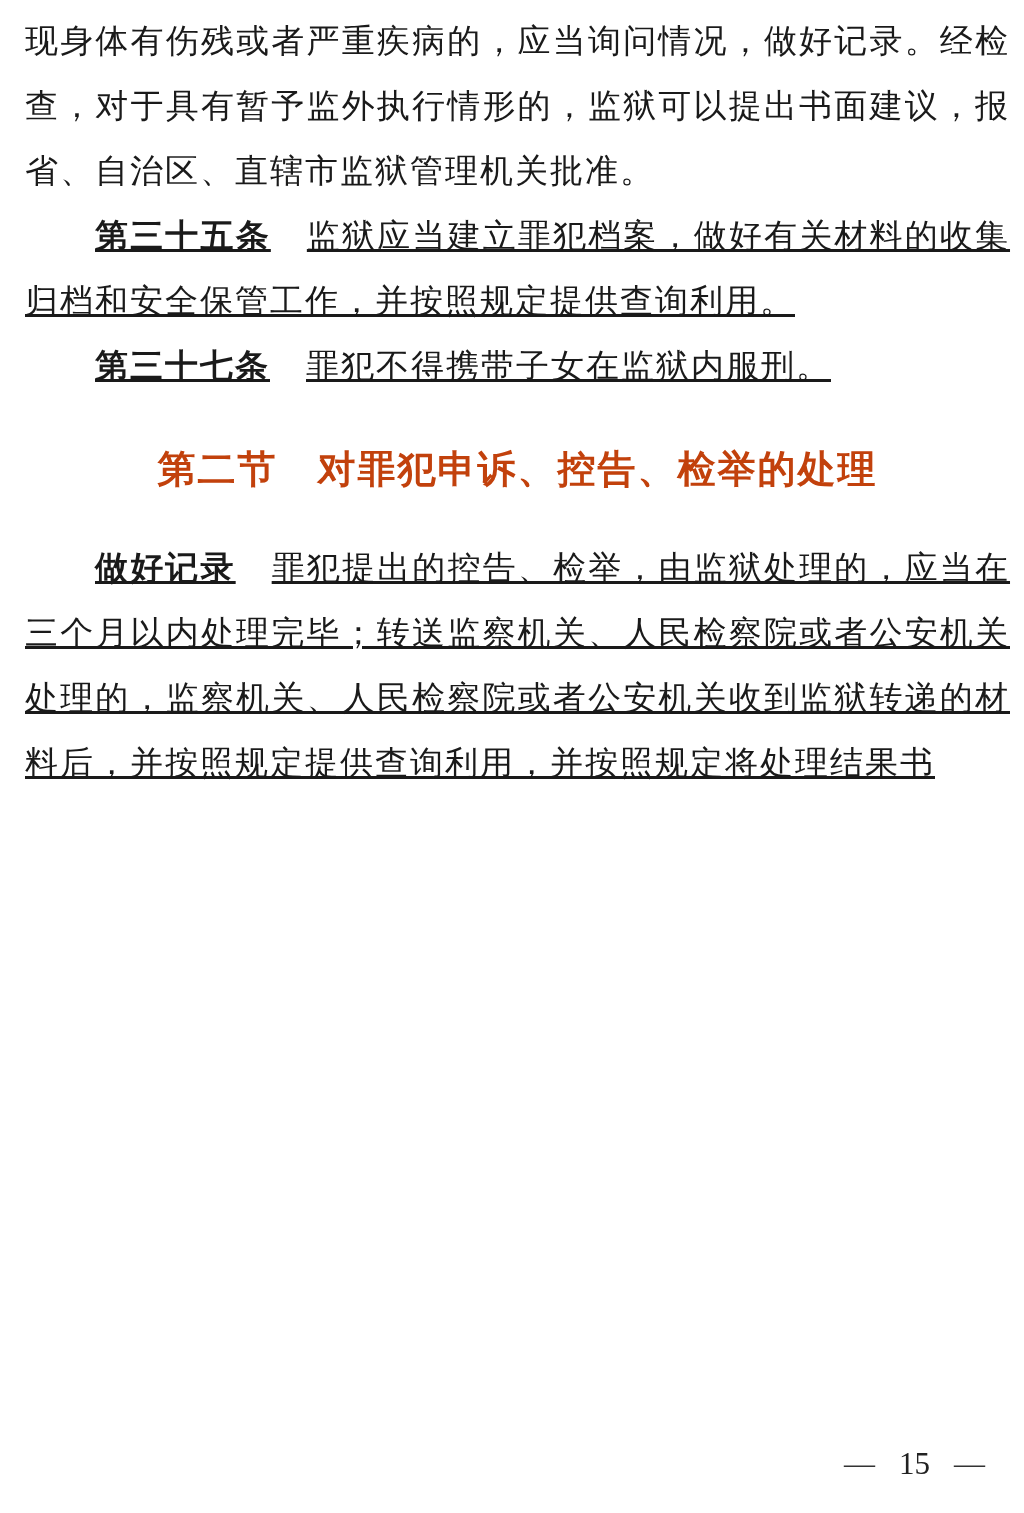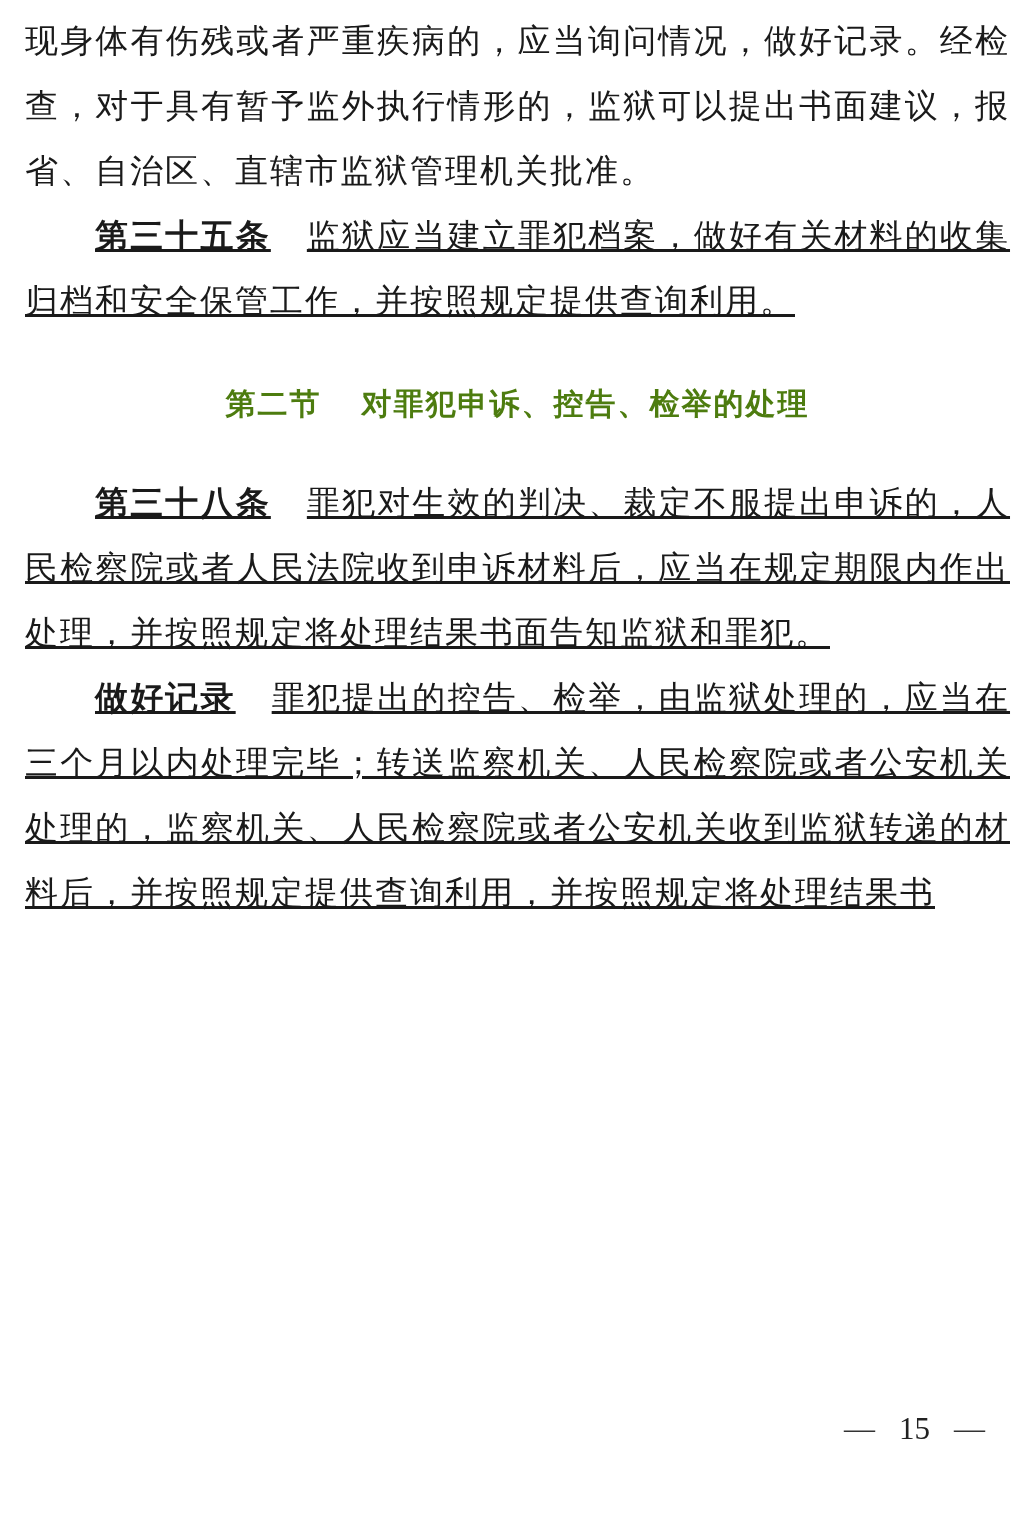--- a/index.html
+++ b/index.html
@@ -36,34 +36,34 @@
   .para.indent {
     text-indent: 70px;
     text-decoration: underline;
   }
   .article-head {
     font-weight: 700;
     margin-right: 36px;
   }
   .section-heading {
     margin: 35px 0 32px 0;
-    font-size: 30px;
+    font-size: 38px;
     line-height: 70px;
     font-weight: 700;
     text-align: center;
     letter-spacing: 2px;
     font-family: "Liberation Sans", sans-serif;
-    color: #4d7c0f;
+    color: #c2410c;
   }
   .section-heading .section-number {
     margin-right: 40px;
   }
   .page-footer {
     position: absolute;
-    top: 1409px;
+    top: 1444px;
     right: 39px;
     font-size: 31px;
     line-height: 40px;
     letter-spacing: 0;
     color: #222222;
     white-space: nowrap;
   }
   .page-footer .num {
     margin: 0 24px;
   }
@@ -75,22 +75,22 @@
 <body>
 
 <div class="page">
 
   <p class="para"><span>现身体有伤残或者严重疾病的，应当询问情况，做好记录。经检查，对于具有暂予监外执行情形的，监狱可以提出书面建议，报省、自治区、直辖市监狱管理机关批准。</span></p>
 
   <p class="para indent"><span class="article-head">第三十五条</span><span>监狱应当建立罪犯档案，做好有关材料的收集归档和安全保管工作，并按照规定提供查询利用。</span></p>
 
 
 
+  <p class="para indent"><span class="article-head">第三十七条</span><span>罪犯不得携带子女在监狱内服刑。</span></p>
 
   <h2 class="section-heading"><span class="section-number">第二节</span><span>对罪犯申诉、控告、检举的处理</span></h2>
 
-  <p class="para indent"><span class="article-head">第三十八条</span><span>罪犯对生效的判决、裁定不服提出申诉的，人民检察院或者人民法院收到申诉材料后，应当在规定期限内作出处理，并按照规定将处理结果书面告知监狱和罪犯。</span></p>
 
   <p class="para indent"><span class="article-head">做好记录</span><span>罪犯提出的控告、检举，由监狱处理的，应当在三个月以内处理完毕；转送监察机关、人民检察院或者公安机关处理的，监察机关、人民检察院或者公安机关收到监狱转递的材料后，并按照规定提供查询利用，并按照规定将处理结果书</span></p>
 
   <div class="page-footer"><span class="dash">—</span><span class="num">15</span><span class="dash">—</span></div>
 
 </div>
 
 </body></html>

